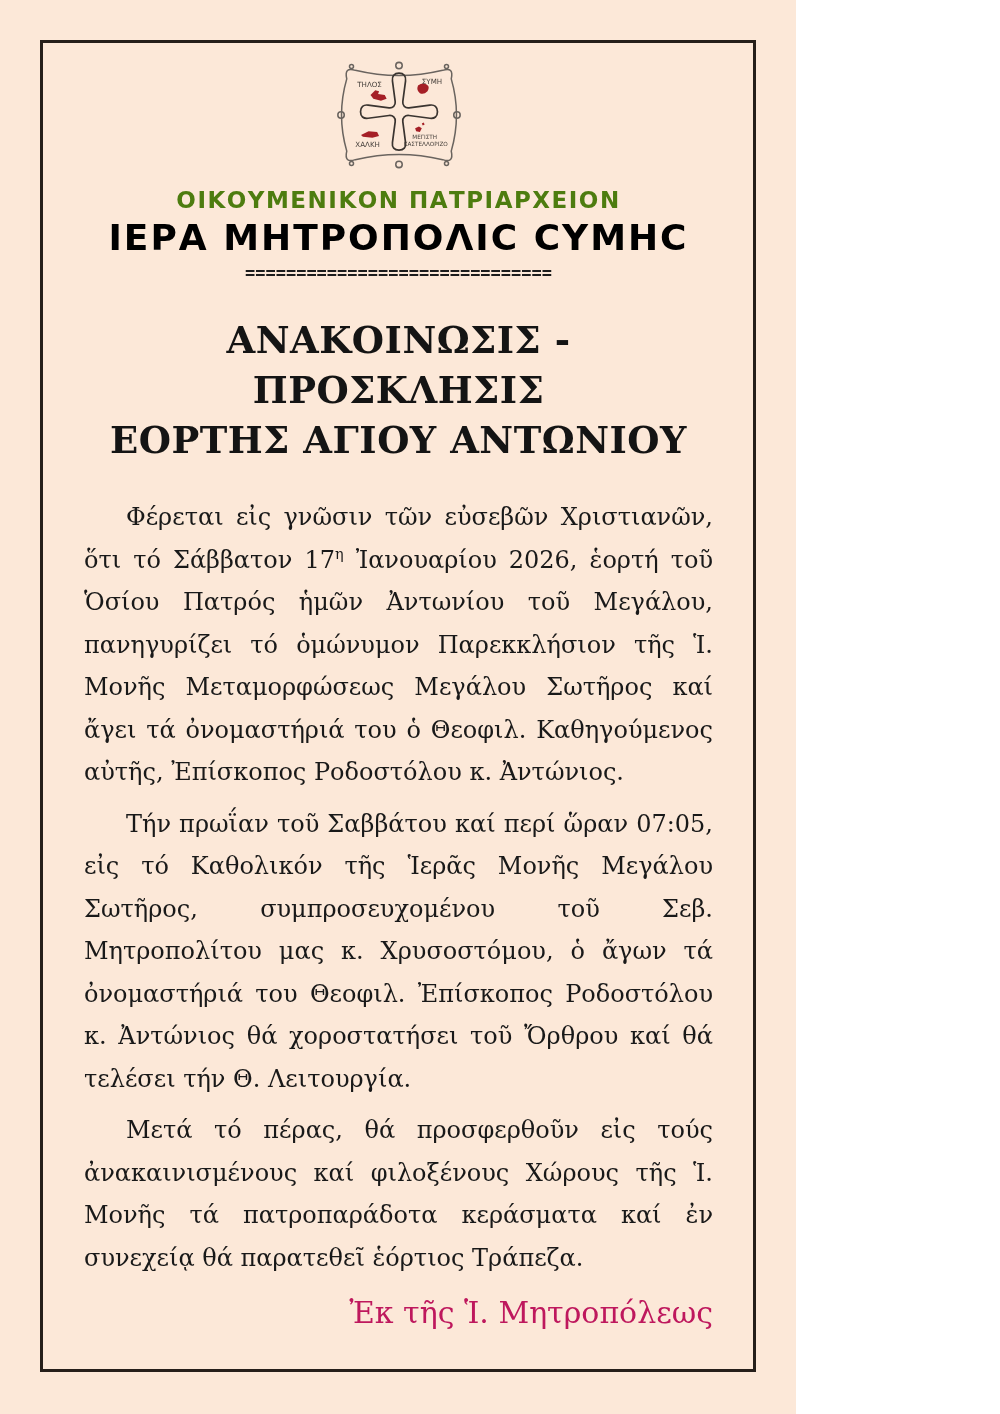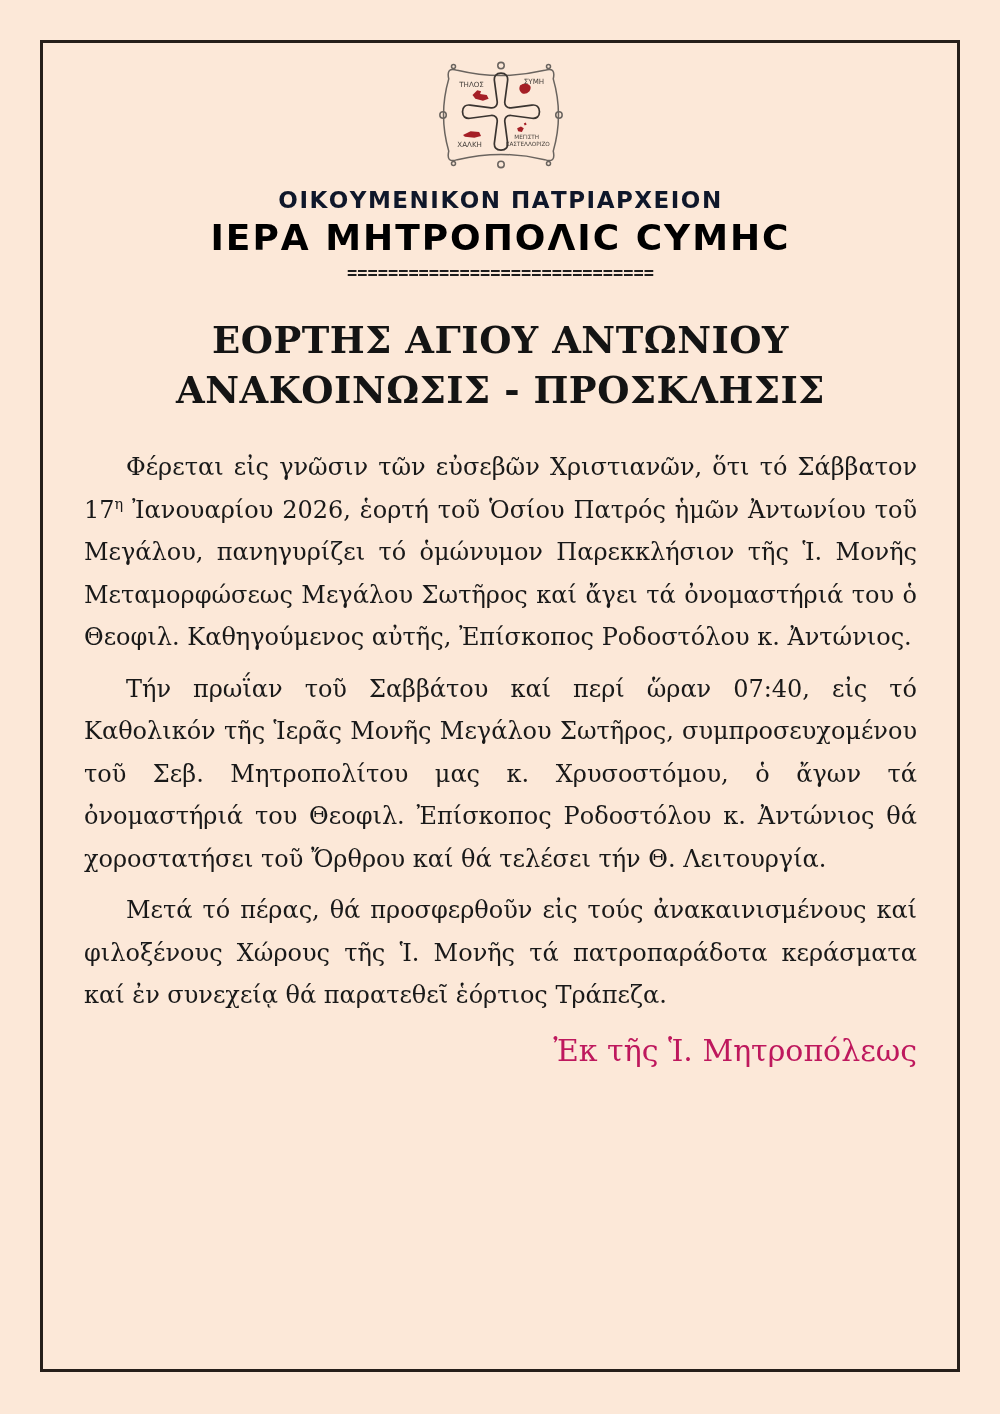--- a/index.html
+++ b/index.html
@@ -1,37 +1,37 @@
 <!DOCTYPE html>
 <html><head>
 <meta charset="utf-8">
 <style>
   html,body{margin:0;padding:0;}
   .page{
     position:relative;
-    width:1000px;height:1414px;
+    width:796px;height:1414px;
     background:#fce8d8;
     font-family:"DejaVu Serif", serif;
     overflow:hidden;
   }
   .frame{
     position:absolute;
     left:40px;top:40px;right:40px;bottom:42px;
     border:3px solid #261f1a;
     box-sizing:border-box;
     padding:0 40px 0 41px;
   }
   .logo-wrap{text-align:center;margin-top:12px;}
   .org-line{
     text-align:center;
     font-family:"DejaVu Sans", sans-serif;
     font-size:23px;
     letter-spacing:1.5px;
     font-weight:bold;
-    color:#0f172a;
+    color:#4d7c0f;
     margin-top:8px;
   }
   .met-line{
     text-align:center;
     font-family:"DejaVu Sans", sans-serif;
     font-size:36px;
     letter-spacing:2px;
     font-weight:bold;
     color:#000000;
     margin-top:4px;
@@ -109,26 +109,26 @@
           <text x="85" y="96" font-size="6">ΚΑΣΤΕΛΛΟΡΙΖΟ</text>
         </g>
       </svg>
     </div>
 
     <div class="org-line">ΟΙΚΟΥΜΕΝΙΚΟΝ ΠΑΤΡΙΑΡΧΕΙΟΝ</div>
     <div class="met-line">ΙΕΡΑ ΜΗΤΡΟΠΟΛΙϹ ϹΥΜΗϹ</div>
     <div class="separator">==============================</div>
 
     <div class="title">
+      <div>ΑΝΑΚΟΙΝΩΣΙΣ - ΠΡΟΣΚΛΗΣΙΣ</div>
       <div>ΕΟΡΤΗΣ ΑΓΙΟΥ ΑΝΤΩΝΙΟΥ</div>
-      <div>ΑΝΑΚΟΙΝΩΣΙΣ - ΠΡΟΣΚΛΗΣΙΣ</div>
     </div>
 
     <div class="body-text">
       <p><span>Φέρεται εἰς γνῶσιν τῶν εὐσεβῶν Χριστιανῶν, ὅτι τό Σάββατον 17</span><sup>η</sup><span> Ἰανουαρίου 2026, ἑορτή τοῦ Ὁσίου Πατρός ἡμῶν Ἀντωνίου τοῦ Μεγάλου, πανηγυρίζει τό ὁμώνυμον Παρεκκλήσιον τῆς Ἱ. Μονῆς Μεταμορφώσεως Μεγάλου Σωτῆρος καί ἄγει τά ὀνομαστήριά του ὁ Θεοφιλ. Καθηγούμενος αὐτῆς, Ἐπίσκοπος Ροδοστόλου κ. Ἀντώνιος.</span></p>
-      <p>Τήν πρωΐαν τοῦ Σαββάτου καί περί ὥραν 07:40, εἰς τό Καθολικόν τῆς Ἱερᾶς Μονῆς Μεγάλου Σωτῆρος, συμπροσευχομένου τοῦ Σεβ. Μητροπολίτου μας κ. Χρυσοστόμου, ὁ ἄγων τά ὀνομαστήριά του Θεοφιλ. Ἐπίσκοπος Ροδοστόλου κ. Ἀντώνιος θά χοροστατήσει τοῦ Ὄρθρου καί θά τελέσει τήν Θ. Λειτουργία.</p>
+      <p>Τήν πρωΐαν τοῦ Σαββάτου καί περί ὥραν 07:05, εἰς τό Καθολικόν τῆς Ἱερᾶς Μονῆς Μεγάλου Σωτῆρος, συμπροσευχομένου τοῦ Σεβ. Μητροπολίτου μας κ. Χρυσοστόμου, ὁ ἄγων τά ὀνομαστήριά του Θεοφιλ. Ἐπίσκοπος Ροδοστόλου κ. Ἀντώνιος θά χοροστατήσει τοῦ Ὄρθρου καί θά τελέσει τήν Θ. Λειτουργία.</p>
       <p>Μετά τό πέρας, θά προσφερθοῦν εἰς τούς ἀνακαινισμένους καί φιλοξένους Χώρους τῆς Ἱ. Μονῆς τά πατροπαράδοτα κεράσματα καί ἐν συνεχείᾳ θά παρατεθεῖ ἑόρτιος Τράπεζα.</p>
     </div>
 
     <div class="signoff">Ἐκ τῆς Ἱ. Μητροπόλεως</div>
 
   </div>
 </div>
 
 </body></html>

